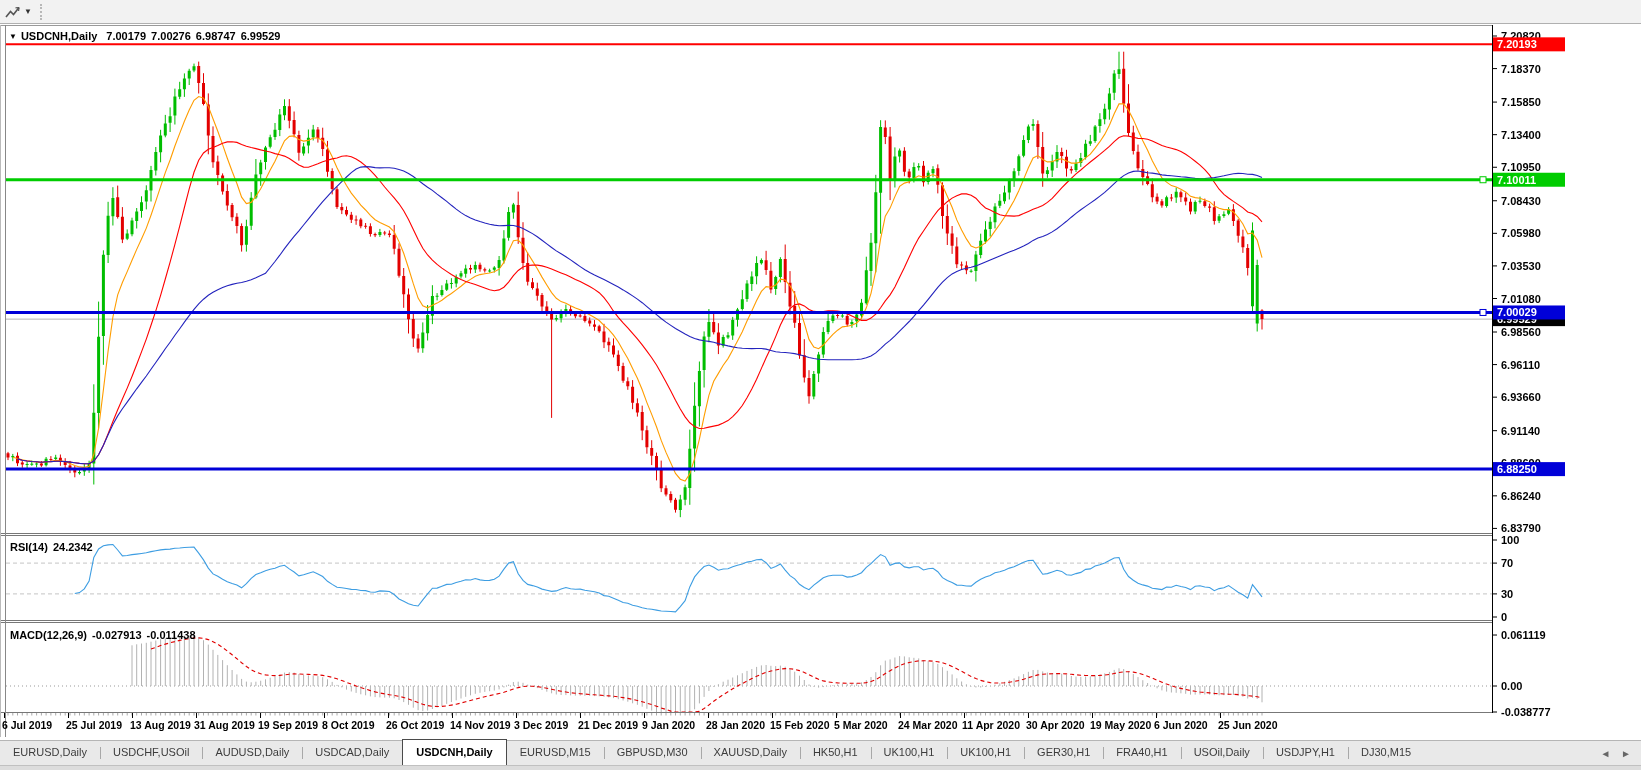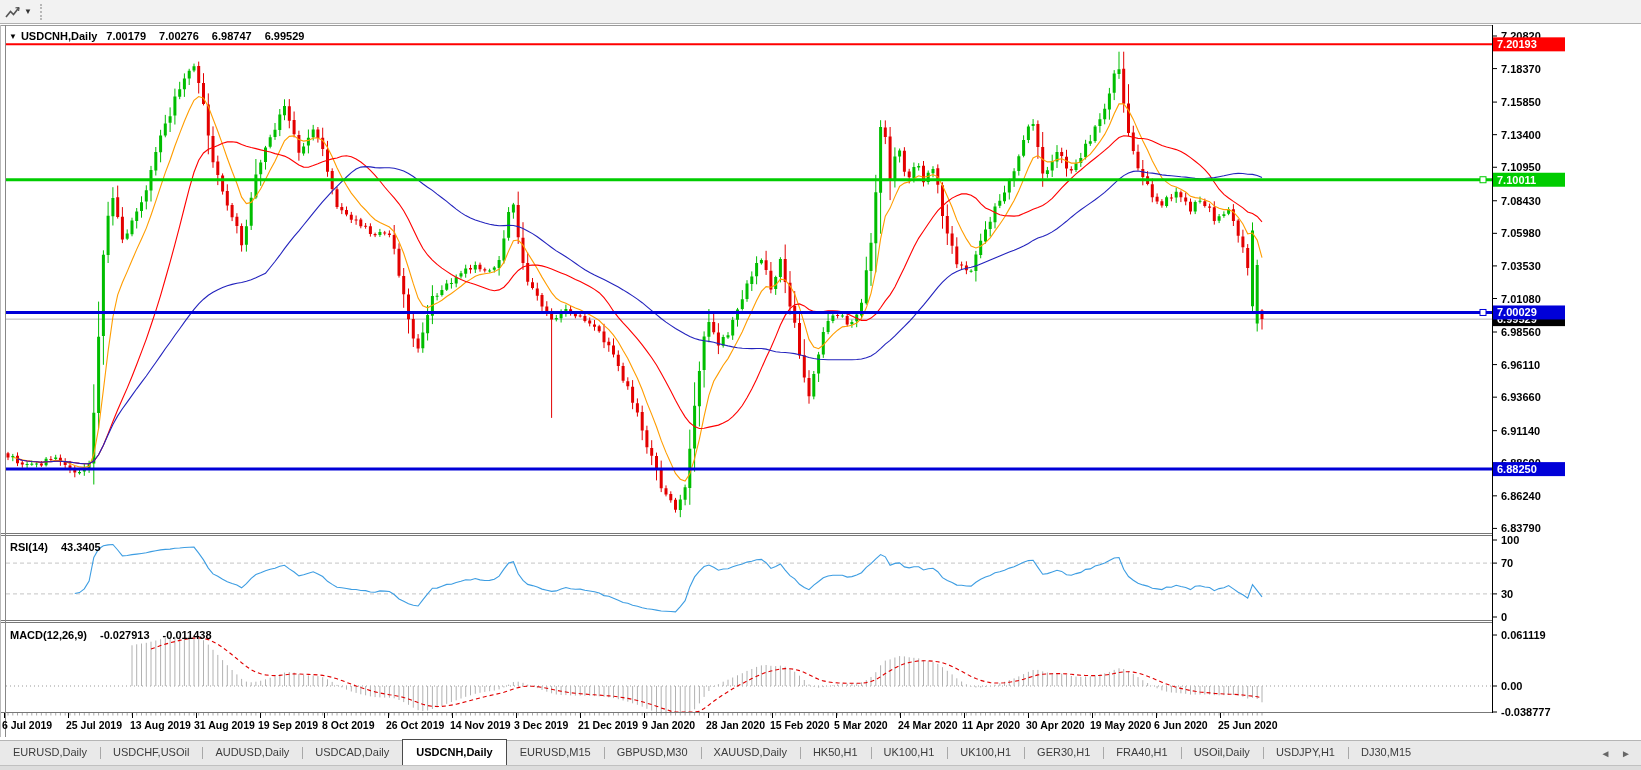--- a/index.html
+++ b/index.html
@@ -10,21 +10,21 @@
            font-size:11px;font-weight:700;color:#3a3a3a;z-index:10}
   .tb-icon{display:flex;align-items:center;gap:3px;padding:0 4px 0 5px}
   .caret{font-size:8px;color:#333}
   .tb-grip{width:6px;height:16px;margin:0 7px 0 4px;border-left:2px dotted #b8b8b8}
   #tf-buttons{display:flex;align-items:center}
   .tf-btn{padding:3px 11px;margin:0 1px;border:1px solid transparent;border-radius:2px;cursor:default}
   .tf-btn.active{background:#e1e1e1;border-color:#979797}
   .tb-sep{width:1px;height:16px;background:#c9c9c9;margin:0 5px}
   #chart-svg{position:absolute;top:25px;left:0;z-index:1}
   .ovl{position:absolute;font-size:11px;font-weight:700;color:#000;white-space:nowrap;z-index:5}
-  .ovl span{margin-right:13px}
+  .ovl span{margin-right:5px}
   .ovl .sym{margin-right:9px}
   .ovl .mk{font-size:8px;margin-right:4px;vertical-align:1px}
   .tabbar{position:absolute;left:0;top:740px;width:1641px;height:26px;background:#e9e9e9;
           border-top:1px solid #b5b5b5;display:flex;align-items:stretch;
           font-size:11px;color:#3c3c3c;z-index:10}
   .tab{padding:5px 13px 4px;white-space:nowrap;position:relative;cursor:default}
   .tab:not(.active)+.tab:not(.active)::before{content:"";position:absolute;left:0;top:6px;height:12px;width:1px;background:#a8a8a8}
   .tab.active{background:#fff;border:1px solid #4a4a4a;border-bottom:none;font-weight:700;color:#000;margin-top:-2px;padding-top:6px}
   .tab-arrows{margin-left:auto;align-self:center;padding:0 10px;color:#666;font-size:10px}
   .tab-arrows span{margin-left:8px;cursor:default}
@@ -175,21 +175,21 @@
       <text x="1154" y="729" class="dtxt">6 Jun 2020</text>
       <line x1="1220.5" x2="1220.5" y1="713" y2="718" stroke="#000"></line>
       <text x="1218" y="729" class="dtxt">25 Jun 2020</text>
     </svg>
 
   <div class="ovl" style="left:9px;top:30px">
     <span class="mk">▼</span><span class="sym">USDCNH,Daily</span><span>7.00179</span><span>7.00276</span><span>6.98747</span><span>6.99529</span>
   </div>
 
   <div class="ovl" style="left:10px;top:541px">
-    <span>RSI(14)</span><span>43.3405</span>
+    <span>RSI(14)</span><span>24.2342</span>
   </div>
 
   <div class="ovl" style="left:10px;top:629px">
     <span>MACD(12,26,9)</span><span>-0.027913</span><span>-0.011438</span>
   </div>
 </div>
 
 <div class="tabbar">
   <div id="tabs-holder" style="display:flex;align-items:stretch">
       <div class="tab">EURUSD,Daily</div>

